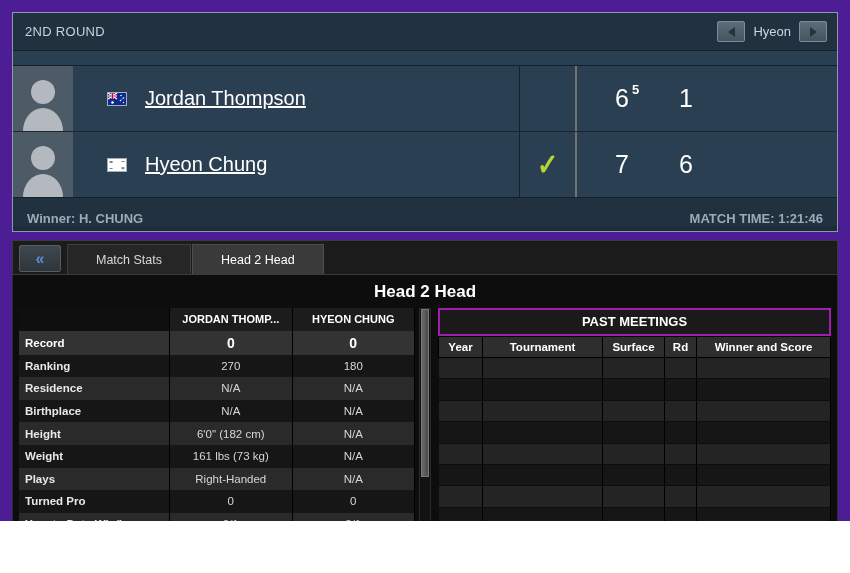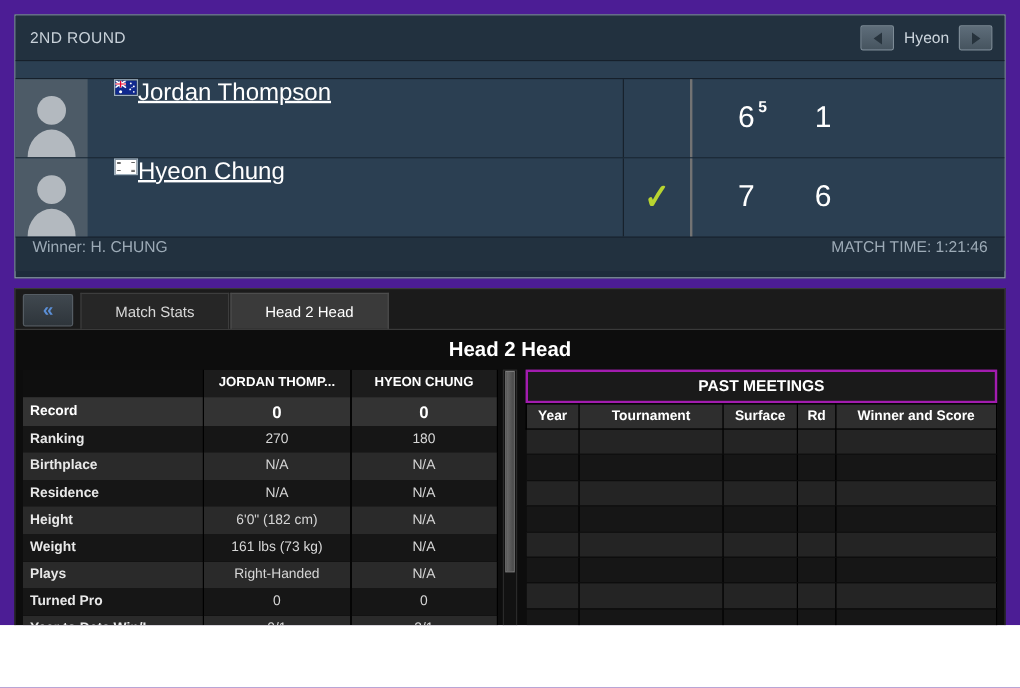--- a/index.html
+++ b/index.html
@@ -94,21 +94,23 @@
     align-items: flex-end;
     justify-content: center;
     overflow: hidden;
     flex: none;
   }
   .avatar-svg { display: block; }
 
   .cell-name {
     flex: 1 1 auto;
     display: flex;
-    padding-left: 22px;
+    align-items: center;
+    padding-left: 34px;
+    gap: 18px;
     min-width: 0;
   }
   .flag {
     width: 20px;
     height: 14px;
     flex: none;
     border: 1px solid #9fb0bd;
     box-sizing: border-box;
     position: relative;
     overflow: hidden;
@@ -161,24 +163,25 @@
     margin-left: 3px;
     position: relative;
     top: -4px;
   }
 
   .winner-bar {
     height: 29px;
     background: #22313f;
     border-top: 1px solid #16202b;
     display: flex;
-    align-items: flex-start;
+    align-items: flex-end;
     justify-content: space-between;
     padding: 0 14px 0 14px;
     box-sizing: border-box;
+    font-weight: bold;
   }
   .winner-text, .match-time {
     color: #9dabb7;
     font-size: 13px;
   }
 
   
   .tabbar {
     position: absolute;
     left: 12px;
@@ -502,26 +505,26 @@
               <td class="label">Record</td>
               <td class="val">0</td>
               <td class="val">0</td>
             </tr>
             <tr>
               <td class="label">Ranking</td>
               <td class="val">270</td>
               <td class="val">180</td>
             </tr>
             <tr>
-              <td class="label">Birthplace</td>
+              <td class="label">Residence</td>
               <td class="val">N/A</td>
               <td class="val">N/A</td>
             </tr>
             <tr>
-              <td class="label">Residence</td>
+              <td class="label">Birthplace</td>
               <td class="val">N/A</td>
               <td class="val">N/A</td>
             </tr>
             <tr>
               <td class="label">Height</td>
               <td class="val">6'0" (182 cm)</td>
               <td class="val">N/A</td>
             </tr>
             <tr>
               <td class="label">Weight</td>

